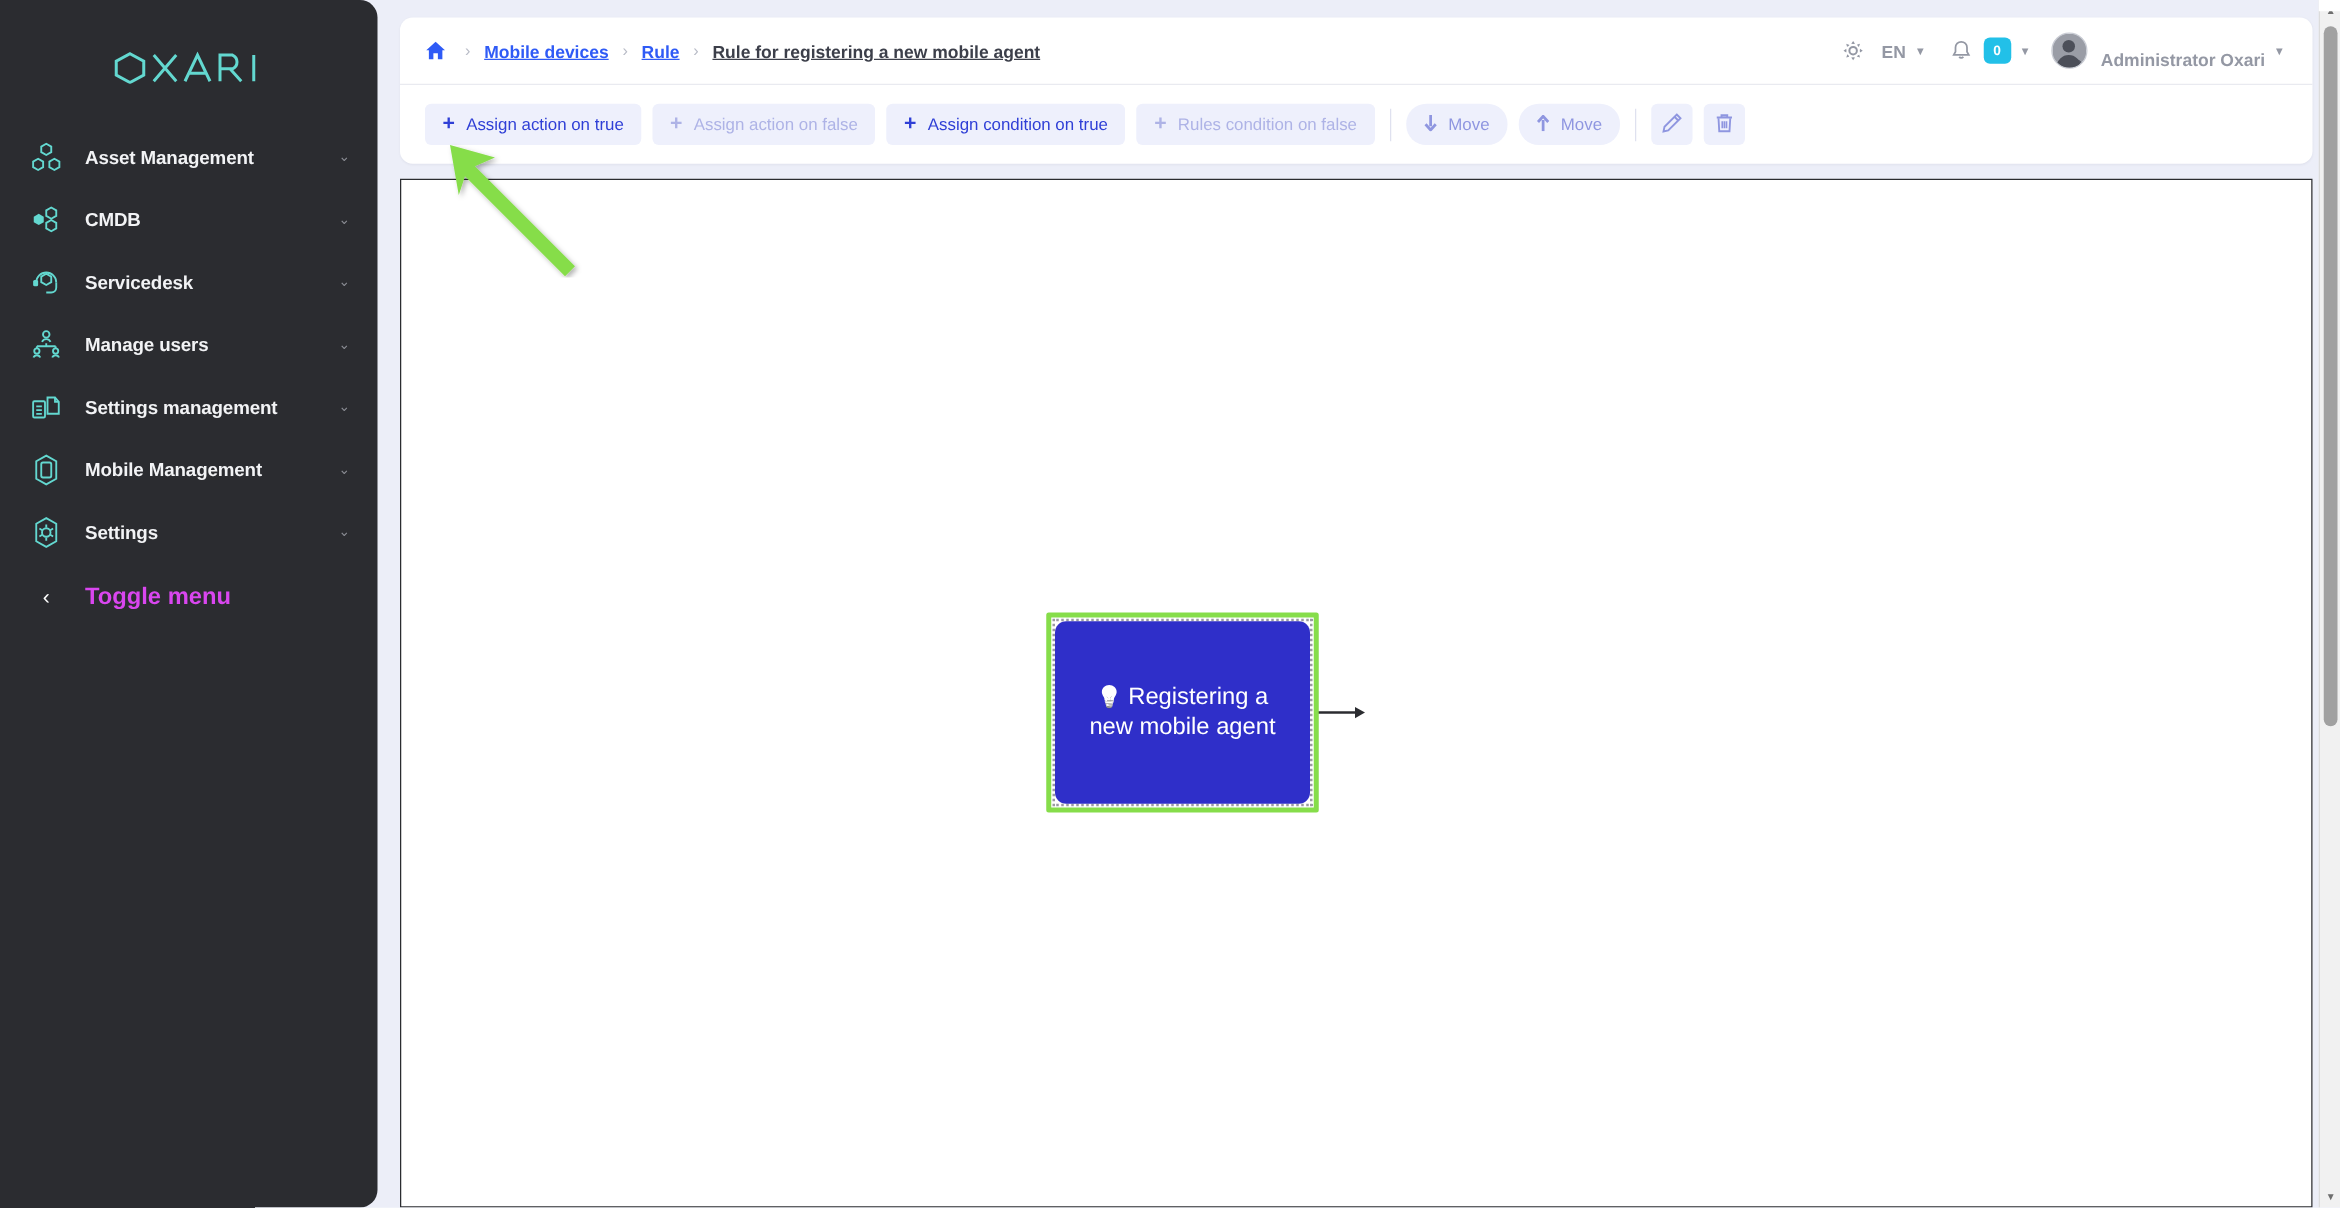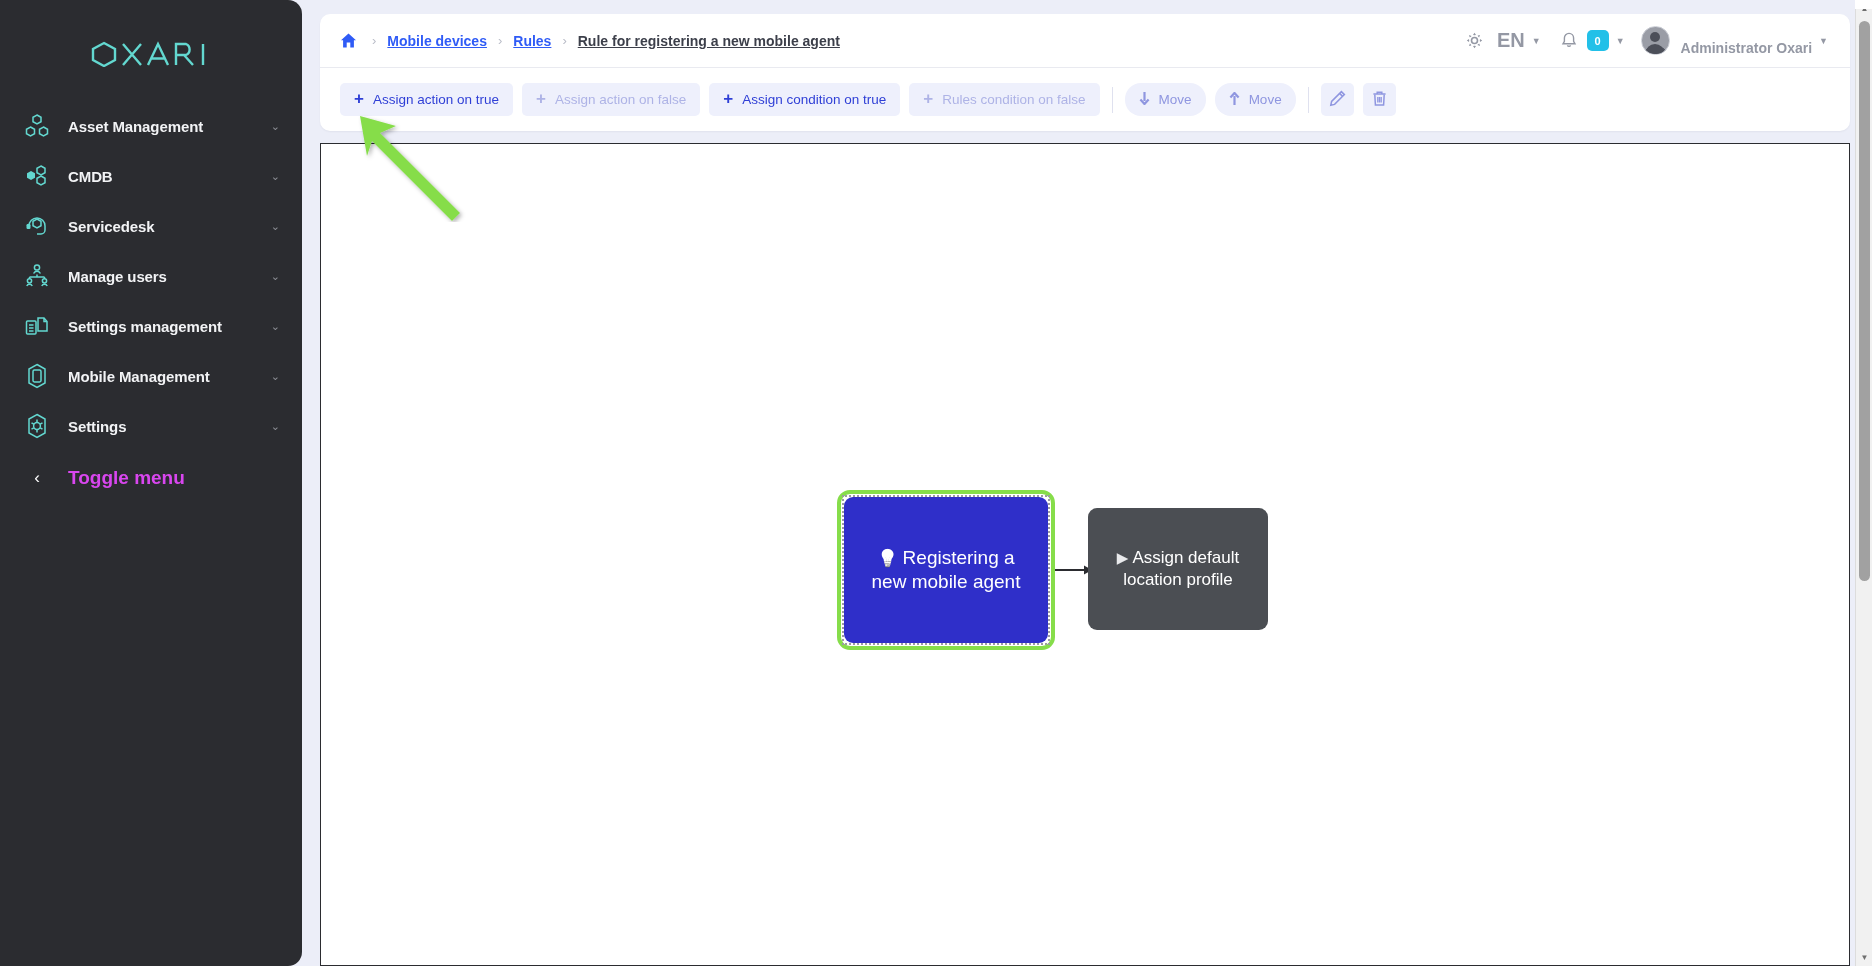--- a/index.html
+++ b/index.html
@@ -95,21 +95,21 @@
   }
   .crumb-current {
     color:#3c3f4a; font-size: 14px; font-weight: 700;
     text-decoration: underline; white-space:nowrap;
   }
   .crumb-spacer { flex: 1; }
 
   .hdr-right { display:flex; align-items:center; gap: 0; }
   .hdr-gear { display:flex; align-items:center; cursor:pointer; padding: 4px; }
   .hdr-lang {
-    color:#9498a4; font-size:20px; font-weight:600;
+    color:#9498a4; font-size:14px; font-weight:600;
     margin-left: 10px; cursor:pointer;
   }
   .caret { color:#9498a4; font-size: 9px; margin-left: 7px; }
   .hdr-bell { display:flex; align-items:center; cursor:pointer; margin-left: 18px; padding: 2px; }
   .badge {
     background:#22c0e8; color:#fff;
     font-size: 11px; font-weight:700;
     min-width: 22px; height: 21px;
     border-radius: 5px;
     display:flex; align-items:center; justify-content:center;
@@ -187,21 +187,21 @@
     position:absolute;
     left: 0; top: 0; right: 0; bottom: 0;
   }
 
   
   .node-sel {
     position:absolute;
     left: 516px; top: 346px;
     width: 218px; height: 160px;
     border: 4px solid #86dd4a;
-    border-radius: 13px;
+    border-radius: 2px;
     padding: 3px;
   }
   .node-sel::after {
     content:"";
     position:absolute; left:1px; top:1px; right:1px; bottom:1px;
     border: 2px dotted #9b9ba2;
     pointer-events:none;
   }
   .node-blue {
     width:100%; height:100%;
@@ -395,21 +395,21 @@
 
       <div class="crumb-row">
         <span class="crumb-home">
           <svg width="17" height="17" viewBox="0 0 17 17">
             <path d="M8.5 1.4 L16 8.2 L13.9 8.2 L13.9 15.4 L10.3 15.4 L10.3 10.6 L6.7 10.6 L6.7 15.4 L3.1 15.4 L3.1 8.2 L1 8.2 Z" fill="#2f5bf6"></path>
           </svg>
         </span>
         <span class="crumb-sep">›</span>
         <span class="crumb-link">Mobile devices</span>
         <span class="crumb-sep">›</span>
-        <span class="crumb-link">Rules</span>
+        <span class="crumb-link">Rule</span>
         <span class="crumb-sep">›</span>
         <span class="crumb-current">Rule for registering a new mobile agent</span>
 
         <span class="crumb-spacer"></span>
 
         <div class="hdr-right">
           <span class="hdr-gear">
             <svg width="17" height="17" viewBox="0 0 17 17">
               <circle cx="8.5" cy="8.5" r="3" fill="none" stroke="#9498a4" stroke-width="1.6"></circle>
               <path d="M8.5 0.8 L10 3 L8.5 3.2 L7 3 Z M8.5 16.2 L7 14 L8.5 13.8 L10 14 Z M0.8 8.5 L3 7 L3.2 8.5 L3 10 Z M16.2 8.5 L14 10 L13.8 8.5 L14 7 Z M3 3 L5.6 3.9 L4.6 4.9 L3.6 5.3 Z M14 14 L11.4 13.1 L12.4 12.1 L13.4 11.7 Z M3 14 L3.9 11.4 L4.9 12.4 L5.3 13.4 Z M14 3 L13.1 5.6 L12.1 4.6 L11.7 3.6 Z" fill="#9498a4"></path>
@@ -506,23 +506,20 @@
           <path d="M0 7 L31 7" stroke="#2b2c30" stroke-width="2"></path>
           <path d="M31 2.5 L39 7 L31 11.5 Z" fill="#2b2c30"></path>
         </svg>
 
         <div class="node-sel">
           <div class="node-blue">
             <span><span class="nicon bulb">💡</span><span>Registering a new mobile agent</span></span>
           </div>
         </div>
 
-        <div class="node-gray">
-          <span><span class="nicon play">▶</span><span>Assign default location profile</span></span>
-        </div>
 
       </div>
     </div>
 
   </div>
 
   <svg class="annot" viewBox="0 0 110 110">
     <defs>
       <filter id="ashad" x="-30%" y="-30%" width="170%" height="170%">
         <feDropShadow dx="2" dy="2" stdDeviation="2.2" flood-color="#000" flood-opacity="0.30"></feDropShadow>

